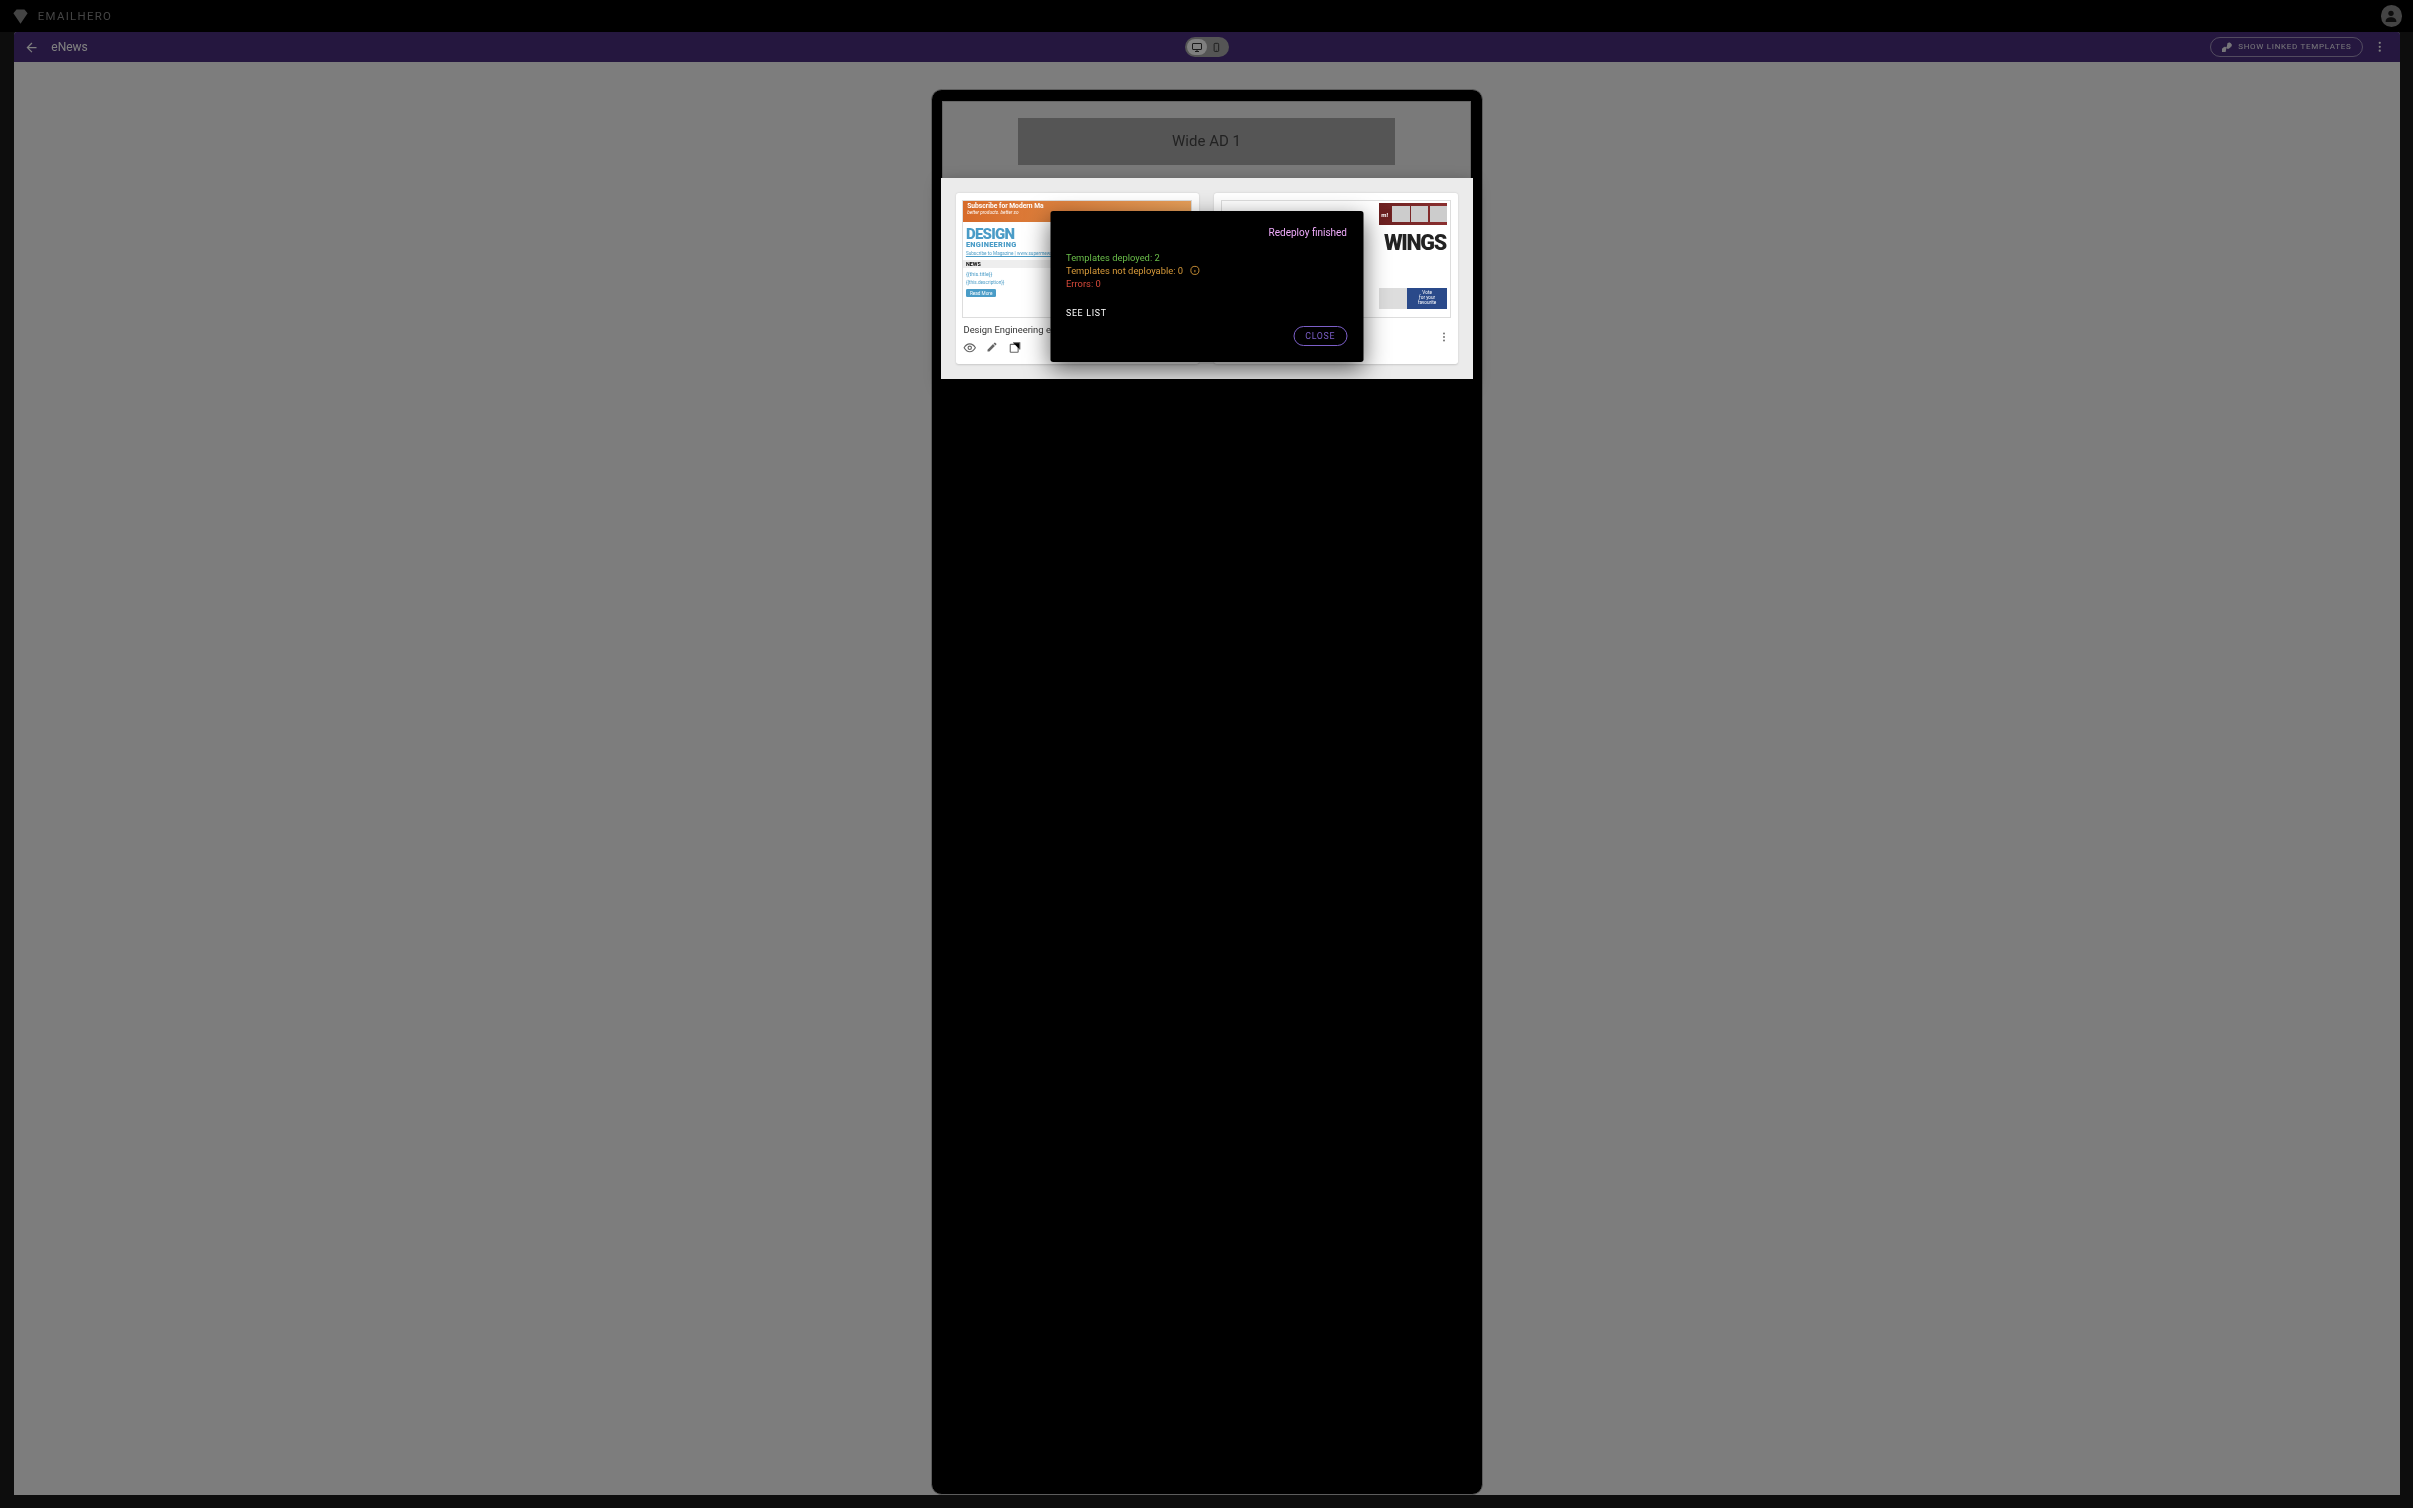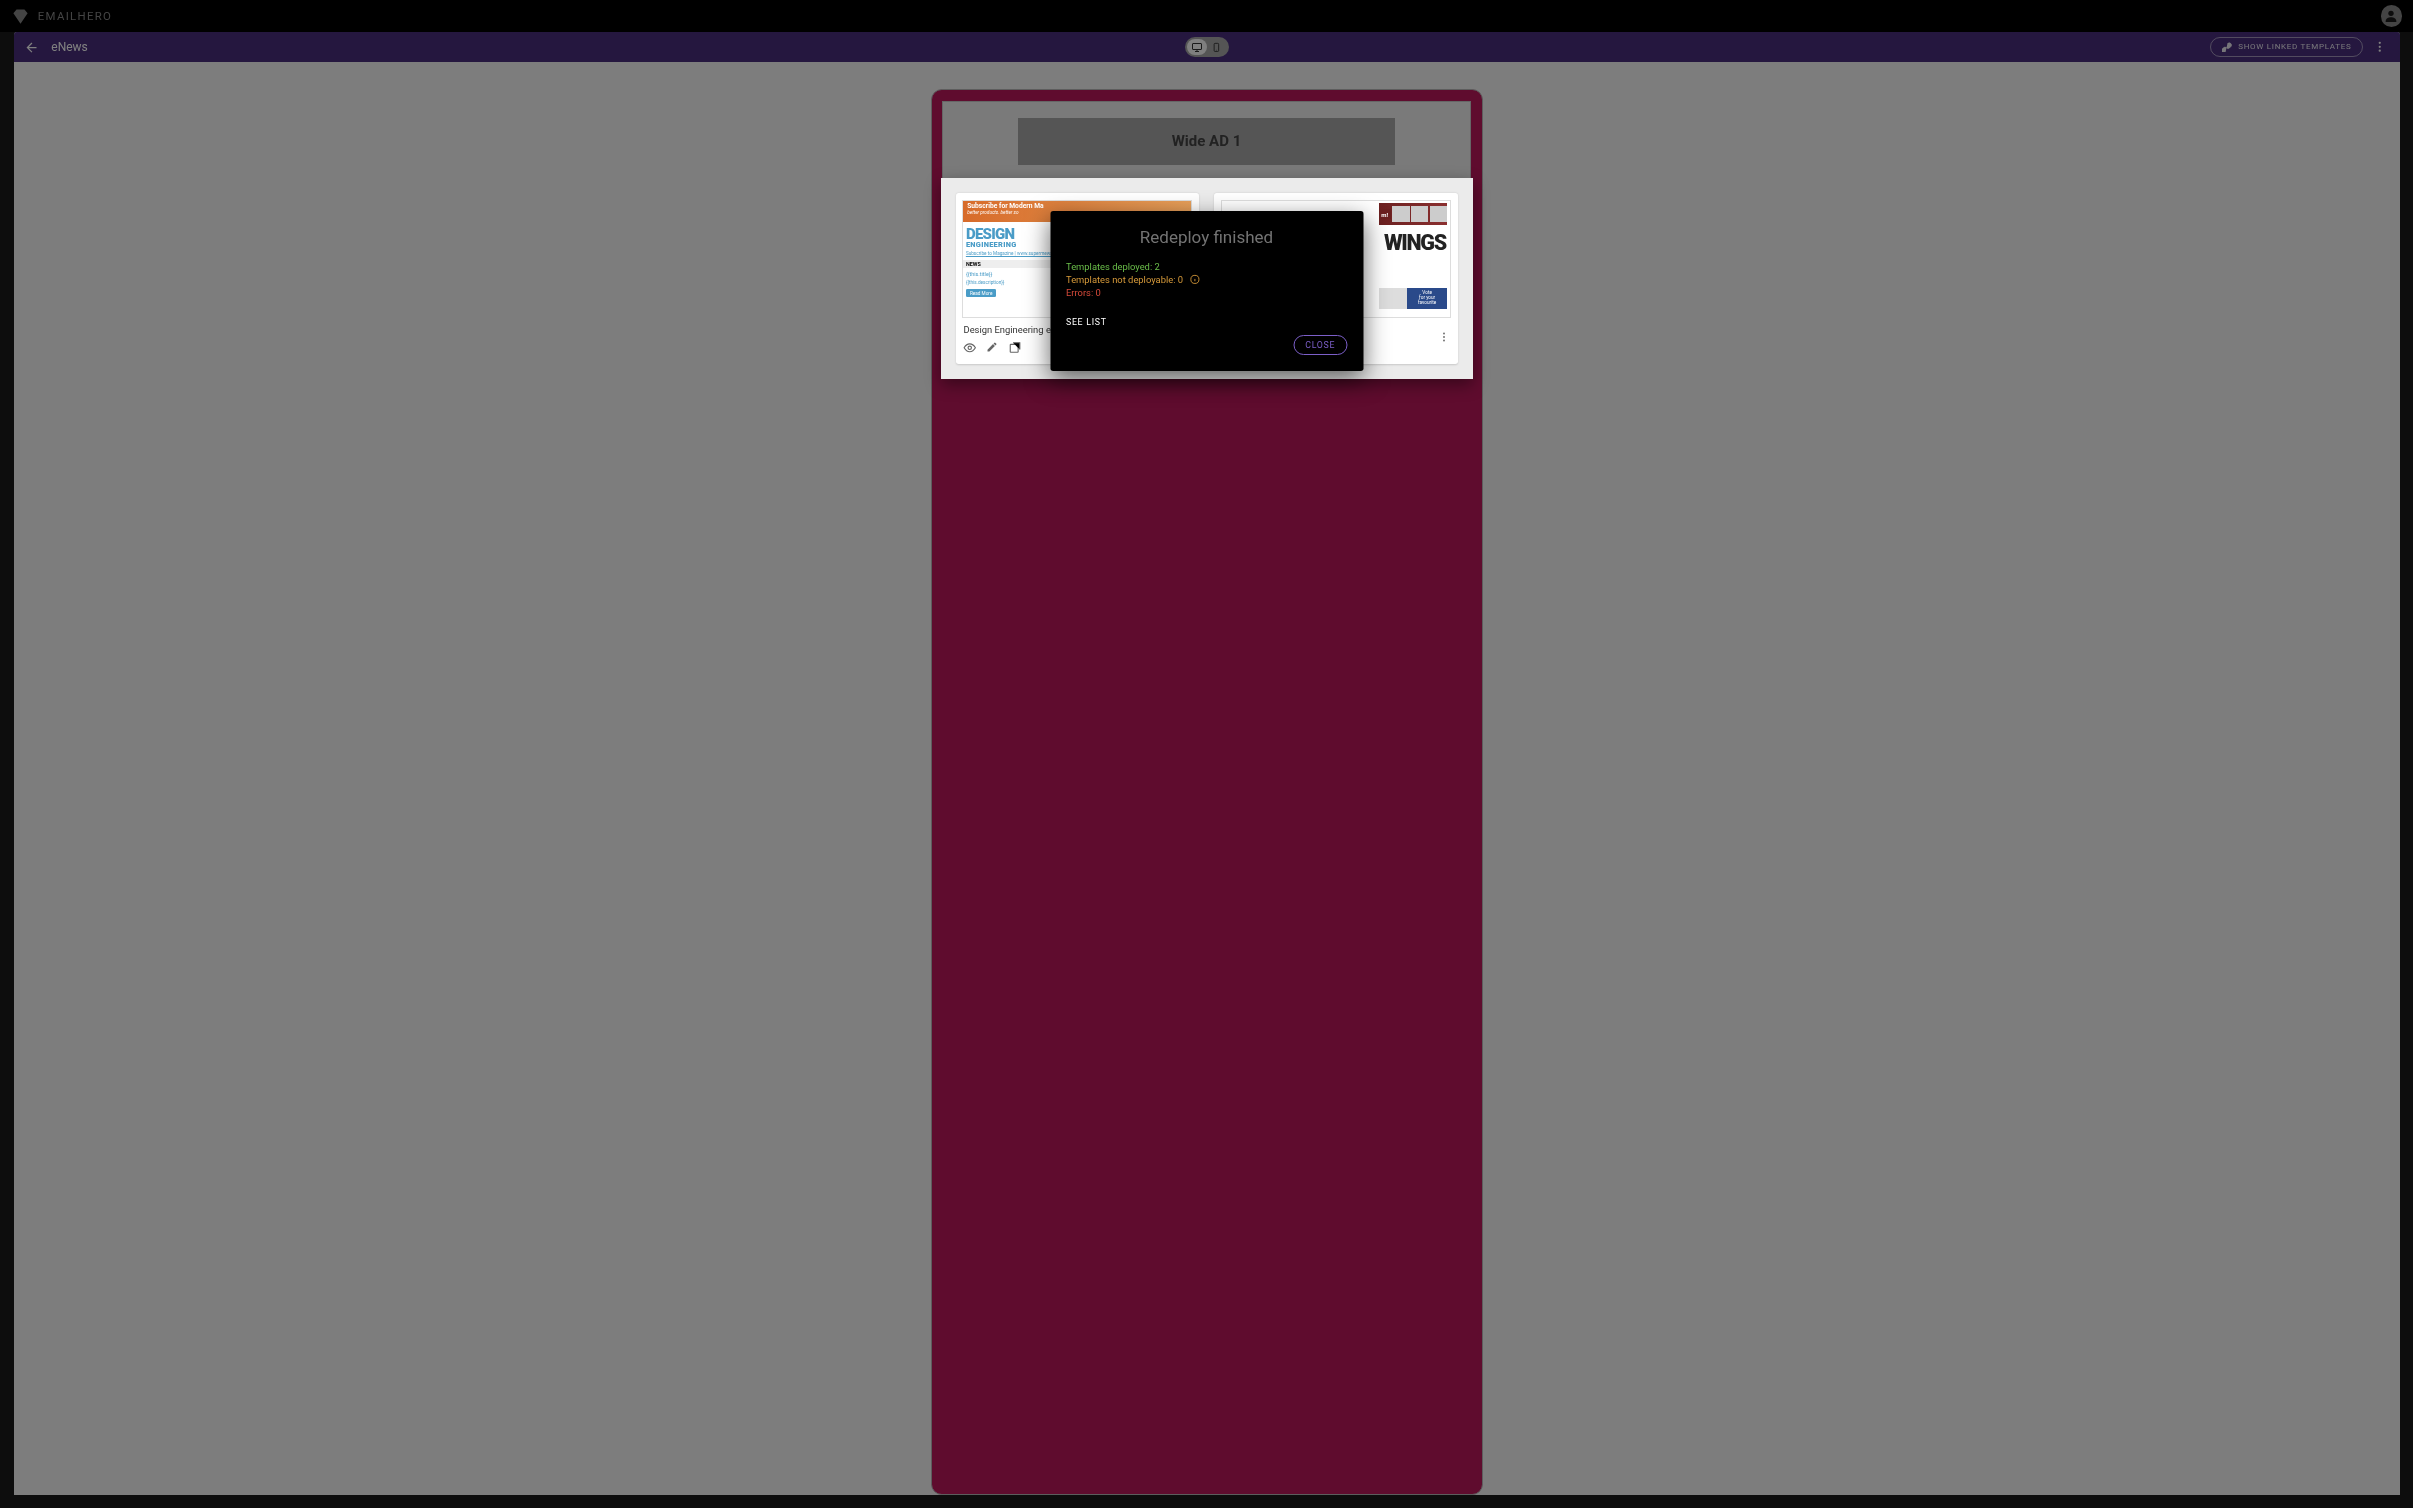--- a/index.html
+++ b/index.html
@@ -22,21 +22,21 @@
 .purple-title { color: #fff; font-size: 12px; font-weight: 400; }
 .purple-center { display: flex; align-items: center; justify-content: center; position: absolute; left: 50%; transform: translateX(-50%); }
 .device-toggle { background: #aaa; border-radius: 10.8px; display: flex; padding: 2px; }
 .device-btn { width: 20px; height: 16px; border-radius: 9.4px; display: flex; align-items: center; justify-content: center; color: #333; }
 .device-btn.active { background: #fff; }
 .purple-right { display: flex; align-items: center; gap: 6.7px; margin-left: 44px; }
 .show-linked-btn { border: 0.7px solid rgba(255,255,255,0.5); border-radius: 10.8px; padding: 4px 10.8px; color: rgba(255,255,255,0.9); font-size: 8px; letter-spacing: 0.7px; display: flex; align-items: center; gap: 5.4px; cursor: pointer; }
 .more-vert { color: #fff; cursor: pointer; padding: 2.7px; }
 
 .canvas { flex: 1; background: #fafafa; display: flex; justify-content: center; padding-top: 27px; position: relative; }
-.email-frame { width: 552px; border: 0.7px solid #bbb; border-radius: 10.8px; padding: 10.8px; background: #be185d; font-weight: bold; }
+.email-frame { width: 552px; border: 0.7px solid #bbb; border-radius: 10.8px; padding: 10.8px; background: #000000; }
 .email-inner { border: 0.7px solid #ccc; background: #f5f5f5; padding: 10.8px; min-height: 202px; display: flex; flex-direction: column; align-items: center; }
 .ad-box { width: 377px; height: 47px; background: #aaa; display: flex; align-items: center; justify-content: center; color: #444; font-size: 15px; margin-top: 5.4px; }
 
 .overlay-dim { position: absolute; inset: 0; background: rgba(0,0,0,0.5); z-index: 10; }
 
 .modal1 { position: absolute; top: 178px; left: 50%; transform: translateX(-50%); width: 532px; background: #1e1e1e; border-radius: 2.7px; z-index: 20; box-shadow: 0 5.4px 16px rgba(0,0,0,0.4); }
 .modal1-header { height: 34px; background: #000; display: flex; align-items: center; padding: 0 8px; justify-content: space-between; }
 .modal1-left { display: flex; align-items: center; gap: 15px; }
 .close-x { color: #fff; cursor: pointer; }
 .modal1-title { color: #fff; font-size: 12px; }
@@ -63,21 +63,21 @@
 .thumb-wings { font-size: 21.5px; font-weight: 900; letter-spacing: -1.3px; color: #222; padding: 5.4px 1.3px; text-align: right; }
 .thumb-bottombanner { height: 21.5px; display: flex; margin-top: 27px; }
 .thumb-bb-left { flex: 1; background: #ddd; }
 .thumb-bb-right { width: 40px; background: #2a4a8a; color: #fff; font-size: 4.7px; padding: 2px; text-align: center; }
 .template-name { font-size: 9.4px; color: #333; padding: 6.7px 1.3px 2.7px 1.3px; }
 .template-actions { display: flex; align-items: center; justify-content: space-between; padding: 2.7px 1.3px; }
 .action-icons { display: flex; gap: 9.4px; color: #666; }
 .action-icons svg { cursor: pointer; }
 
 .modal2 { position: absolute; top: 211px; left: 50%; transform: translateX(-50%); width: 313px; background: #000; border-radius: 2.7px; z-index: 30; padding: 16px; box-shadow: 0 8px 24px rgba(0,0,0,0.6); }
-.modal2-title { color: #737373; font-size: 17px; text-align: center; margin-bottom: 13.5px; }
+.modal2-title { color: #f0abfc; font-size: 10px; text-align: right; margin-bottom: 13.5px; }
 .status-line { font-size: 9.4px; display: flex; align-items: center; gap: 6.7px; margin-bottom: 2px; }
 .status-green { color: #6bbf4a; }
 .status-orange { color: #d79a3a; }
 .status-red { color: #d74a3a; }
 .info-icon { color: #d79a3a; }
 .see-list { color: #fff; font-size: 8.8px; letter-spacing: 0.7px; margin-top: 19px; cursor: pointer; }
 .modal2-footer { display: flex; justify-content: flex-end; margin-top: 8px; }
 .close-btn { border: 0.7px solid #7c5fc9; color: #7c5fc9; border-radius: 10.8px; padding: 4px 10.8px; font-size: 8.8px; letter-spacing: 0.7px; cursor: pointer; background: transparent; }
 
 svg { display: block; }

